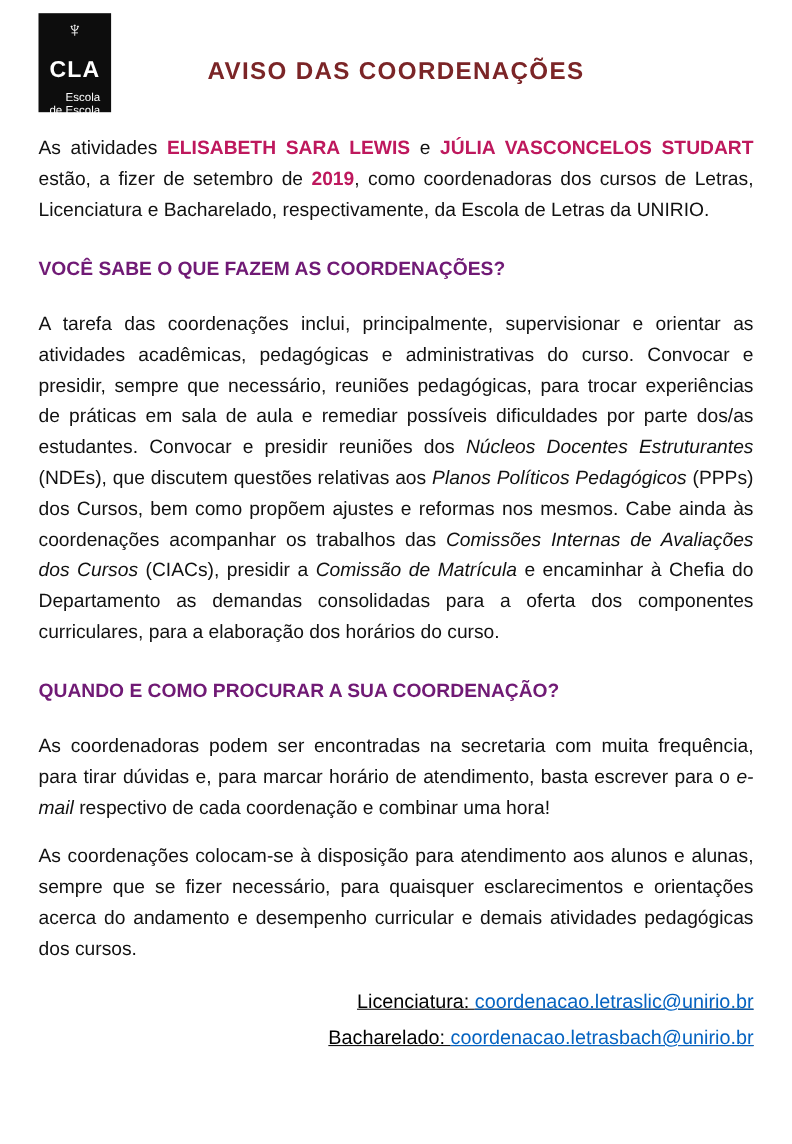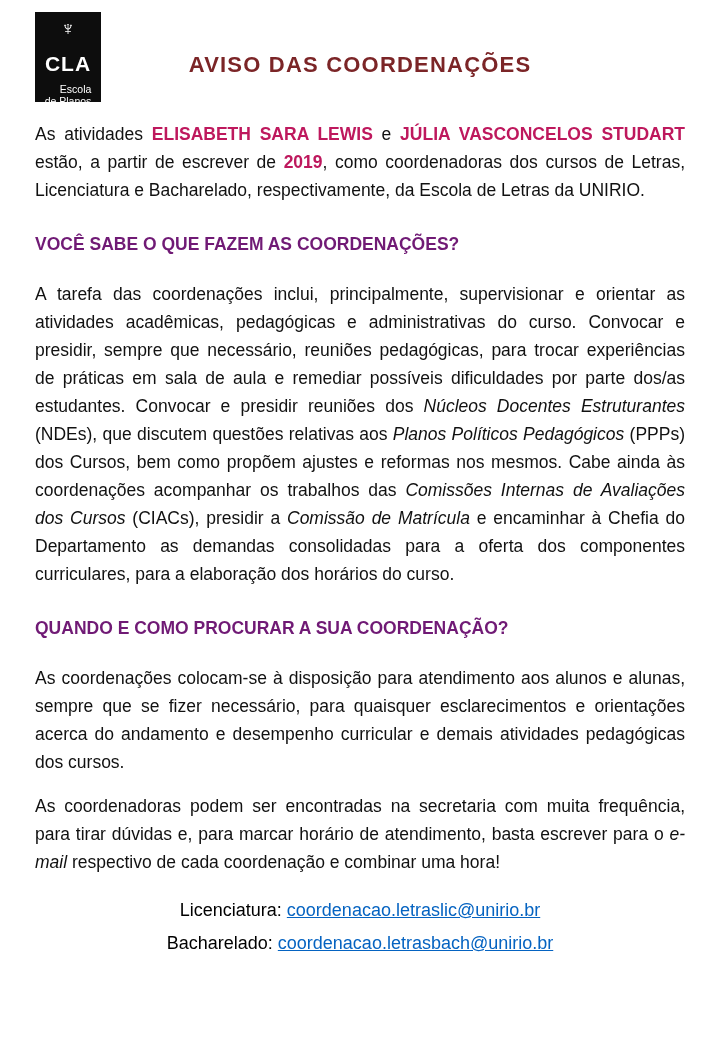--- a/index.html
+++ b/index.html
@@ -41,52 +41,52 @@
   }
   .intro{margin-top:42px;font-weight:bold;font-weight:normal;}
   .section-heading{
     font-size:17.5px;line-height:28px;
     font-weight:bold;color:#701a75;
     margin:26px 0 22px 0;
   }
   .run-bm{font-weight:bold;color:#be185d;}
   .run-i{font-style:italic;}
   
-  .contacts{margin-top:18px;text-align:center;}
+  .contacts{margin-top:18px;text-align:right;text-decoration:underline;}
   .contact-line{font-size:18px;line-height:33px;color:#000000;}
   .contact-line a{color:#0563c1;text-decoration:underline;cursor:pointer;}
 </style>
 </head>
 <body>
 
 <div class="page">
 
   <div class="logo">
     <span class="logo-icon">♆</span>
     <span class="logo-acronym">CLA</span>
     <span class="logo-divider"></span>
     <span class="logo-org">
       <span>Escola</span><br>
-      <span>de Planos</span>
+      <span>de Escola</span>
     </span>
   </div>
 
   <h1 class="title">AVISO DAS COORDENAÇÕES</h1>
 
-  <p class="para intro"><span>As atividades </span><span class="run-bm">ELISABETH SARA LEWIS</span><span> e </span><span class="run-bm">JÚLIA VASCONCELOS STUDART</span><span> estão, a partir de escrever de </span><span class="run-bm">2019</span><span>, como coordenadoras dos cursos de Letras, Licenciatura e Bacharelado, respectivamente, da Escola de Letras da UNIRIO.</span></p>
+  <p class="para intro"><span>As atividades </span><span class="run-bm">ELISABETH SARA LEWIS</span><span> e </span><span class="run-bm">JÚLIA VASCONCELOS STUDART</span><span> estão, a fizer de setembro de </span><span class="run-bm">2019</span><span>, como coordenadoras dos cursos de Letras, Licenciatura e Bacharelado, respectivamente, da Escola de Letras da UNIRIO.</span></p>
 
   <h2 class="section-heading">VOCÊ SABE O QUE FAZEM AS COORDENAÇÕES?</h2>
 
   <p class="para"><span>A tarefa das coordenações inclui, principalmente, supervisionar e orientar as atividades acadêmicas, pedagógicas e administrativas do curso. Convocar e presidir, sempre que necessário, reuniões pedagógicas, para trocar experiências de práticas em sala de aula e remediar possíveis dificuldades por parte dos/as estudantes. Convocar e presidir reuniões dos </span><span class="run-i">Núcleos Docentes Estruturantes</span><span> (NDEs), que discutem questões relativas aos </span><span class="run-i">Planos Políticos Pedagógicos</span><span> (PPPs) dos Cursos, bem como propõem ajustes e reformas nos mesmos. Cabe ainda às coordenações acompanhar os trabalhos das </span><span class="run-i">Comissões Internas de Avaliações dos Cursos</span><span> (CIACs), presidir a </span><span class="run-i">Comissão de Matrícula</span><span> e encaminhar à Chefia do Departamento as demandas consolidadas para a oferta dos componentes curriculares, para a elaboração dos horários do curso.</span></p>
 
   <h2 class="section-heading">QUANDO E COMO PROCURAR A SUA COORDENAÇÃO?</h2>
 
+  <p class="para"><span>As coordenadoras podem ser encontradas na secretaria com muita frequência, para tirar dúvidas e, para marcar horário de atendimento, basta escrever para o </span><span class="run-i">e-mail</span><span> respectivo de cada coordenação e combinar uma hora!</span></p>
+
   <p class="para">As coordenações colocam-se à disposição para atendimento aos alunos e alunas, sempre que se fizer necessário, para quaisquer esclarecimentos e orientações acerca do andamento e desempenho curricular e demais atividades pedagógicas dos cursos.</p>
-
-  <p class="para"><span>As coordenadoras podem ser encontradas na secretaria com muita frequência, para tirar dúvidas e, para marcar horário de atendimento, basta escrever para o </span><span class="run-i">e-mail</span><span> respectivo de cada coordenação e combinar uma hora!</span></p>
 
   <div class="contacts">
     <div class="contact-line">
       <span>Licenciatura: </span><a href="#">coordenacao.letraslic@unirio.br</a>
     </div>
     <div class="contact-line">
       <span>Bacharelado: </span><a href="#">coordenacao.letrasbach@unirio.br</a>
     </div>
   </div>
 

